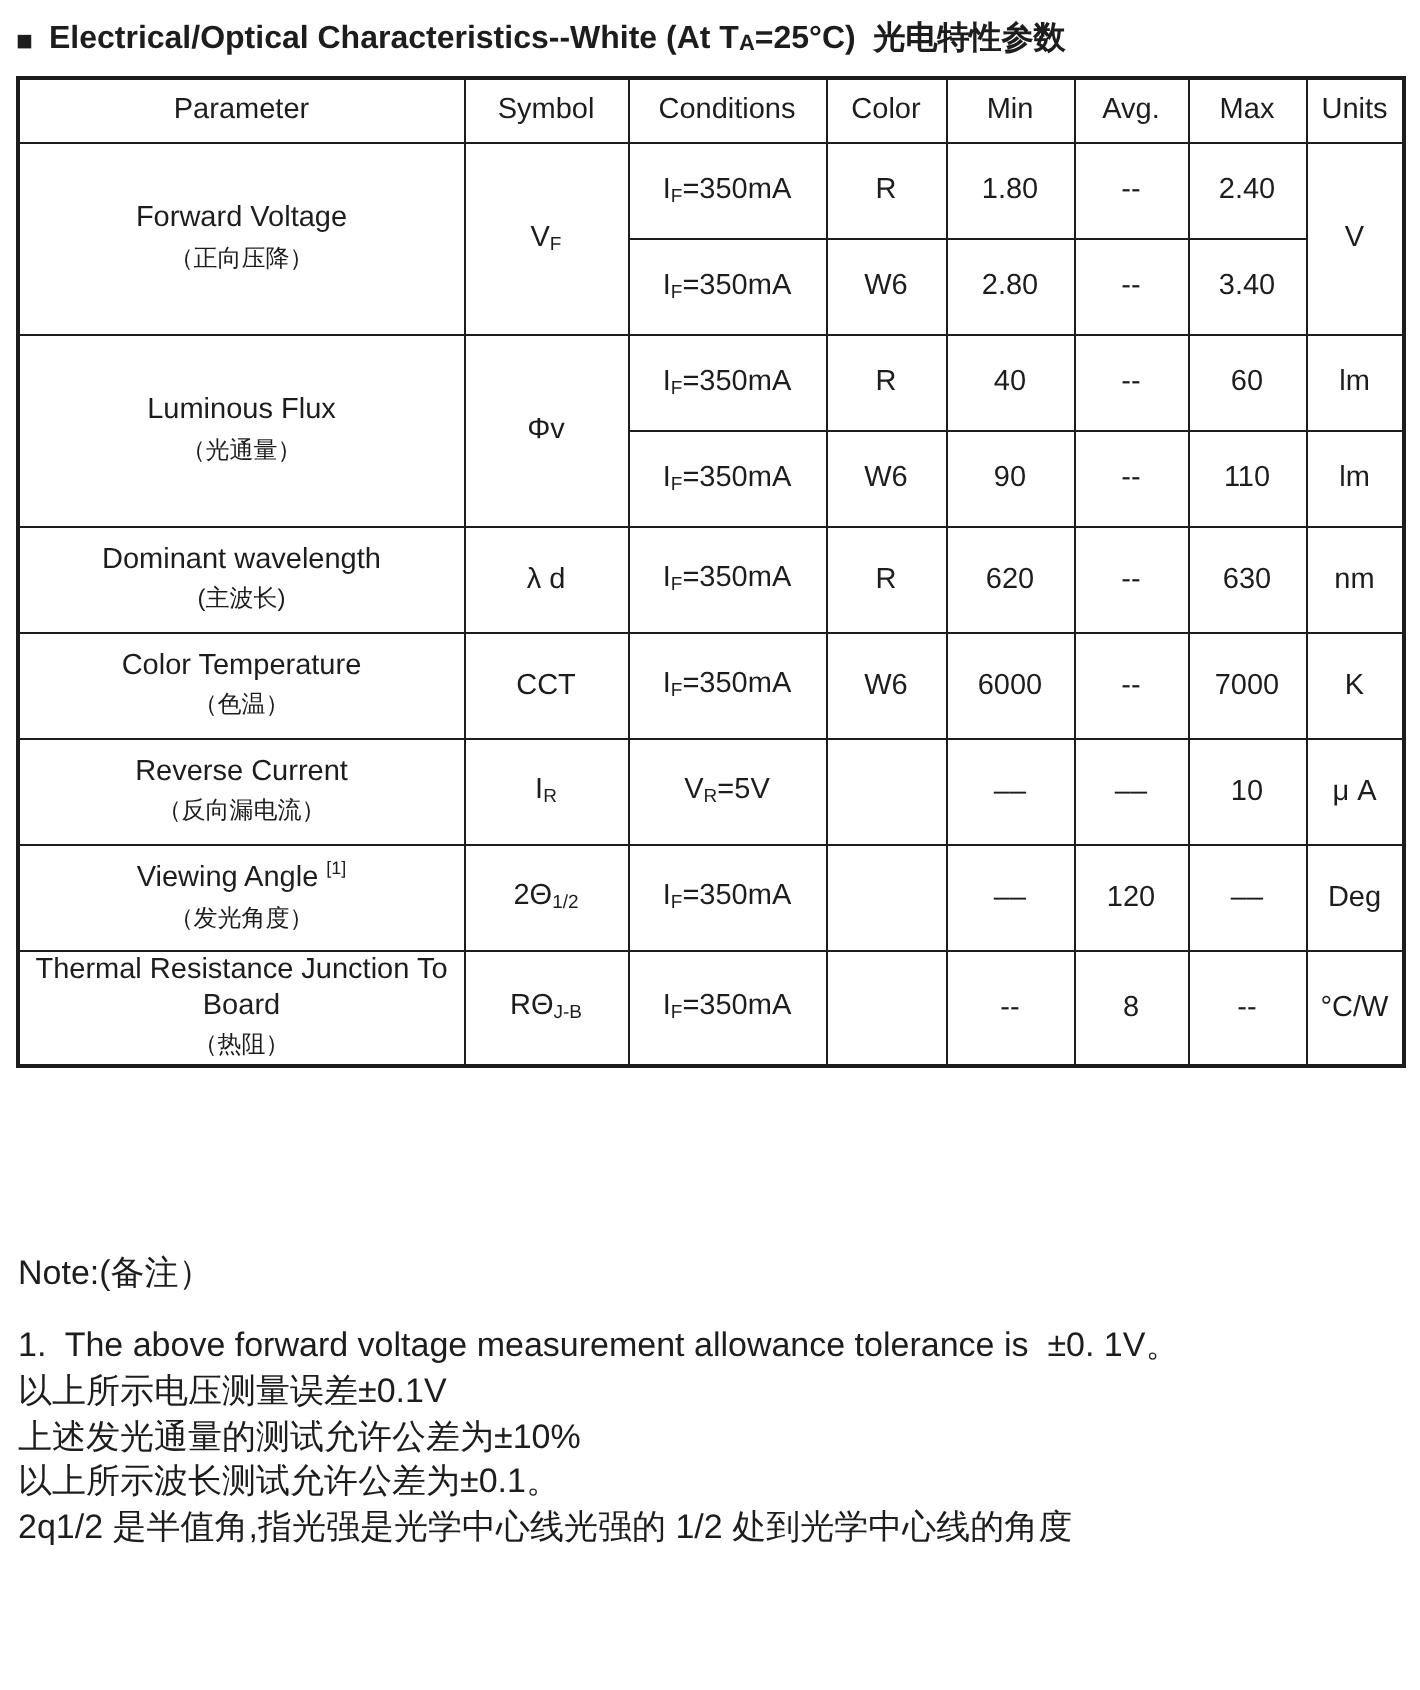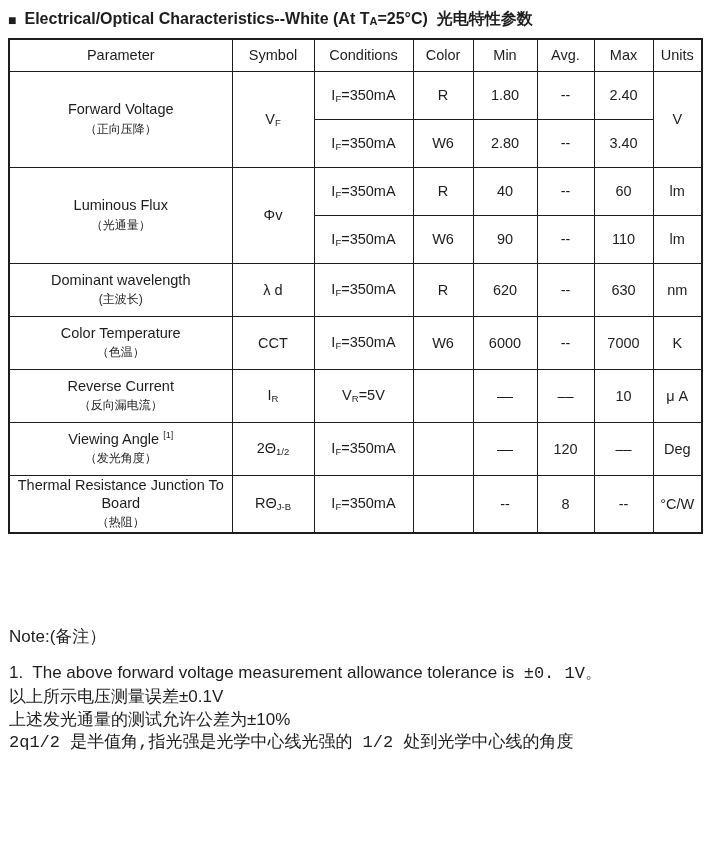--- a/index.html
+++ b/index.html
@@ -25,21 +25,21 @@
   tr.h32{height:32px;margin-left:46px;} tr.h48{height:48px;} tr.h53{height:53px;} tr.h79{height:58px;}
   td .cn{font-size:12px;margin-top:2px;}
   td .en{line-height:1.25;}
   sub{font-size:9.5px;vertical-align:-2px;letter-spacing:0;}
   sup{font-size:9px;vertical-align:6px;}
   .notes{
     position:absolute;left:9px;top:603px;width:698px;font-size:17px;color:#1d1d1d;margin-top:22px;
   }
   .notes-heading{margin-bottom:14px;white-space:pre-wrap;}
   .note-line{line-height:22.8px;white-space:pre-wrap;}
-  .serif{font-family:Liberation Mono, monospace;}
+  .serif{font-family:Liberation Sans, sans-serif;}
 </style>
 </head>
 <body>
 
 <div class="page">
 
   <div class="title">
     <span class="sq">■</span>
     <span><span>Electrical/Optical Characteristics--White (At T</span><sub>A</sub><span>=25°C)  </span><span>光电特性参数</span></span>
   </div>
@@ -180,16 +180,17 @@
       <td>°C/W</td>
     </tr>
   </tbody>
     </table>
 
   <div class="notes">
     <div class="notes-heading">Note:(备注）</div>
     <div class="note-line"><span>1.  The above forward voltage measurement allowance tolerance is  </span><span class="serif">±0. 1V</span><span>。</span></div>
     <div class="note-line"><span>以上所示电压测量误差±0.1V</span></div>
     <div class="note-line"><span>上述发光通量的测试允许公差为±10%</span></div>
+    <div class="note-line"><span>以上所示波长测试允许公差为±0.1。</span></div>
     <div class="note-line"><span class="serif">2q1/2 是半值角,指光强是光学中心线光强的 1/2 处到光学中心线的角度</span></div>
   </div>
 
 </div>
 
 </body></html>

